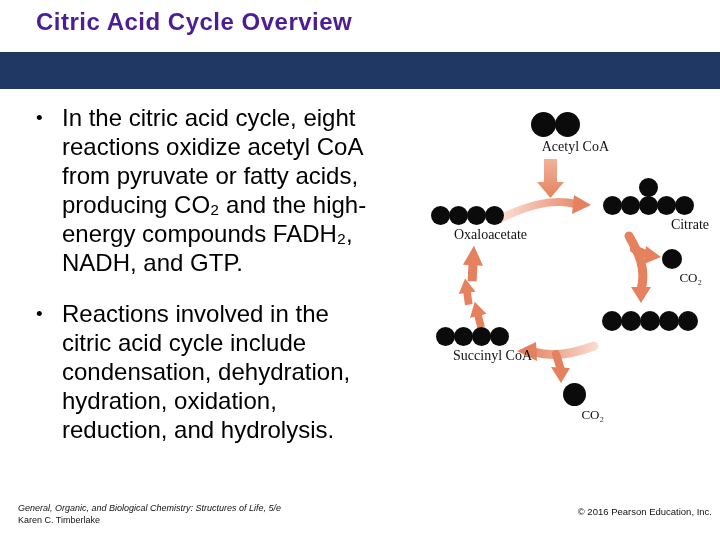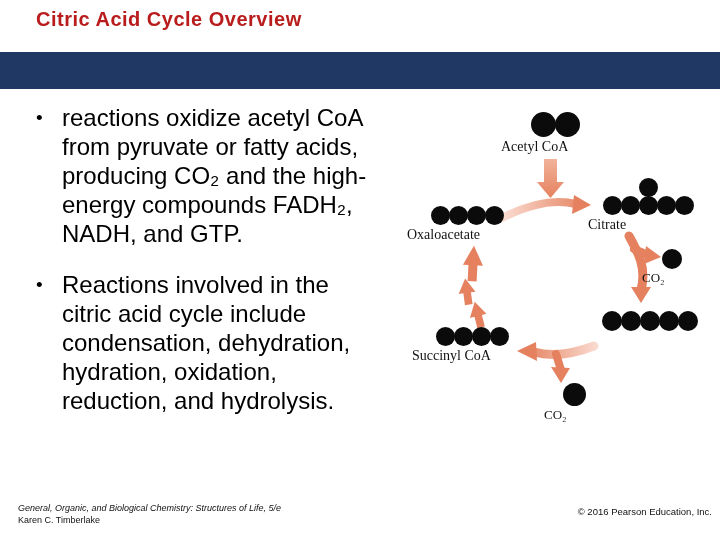--- a/index.html
+++ b/index.html
@@ -1,30 +1,30 @@
 <!DOCTYPE html>
 <html><head>
 <meta charset="utf-8">
 <style>
   html,body{margin:0;padding:0;background:#fff;}
   .slide{position:relative;width:720px;height:540px;background:#ffffff;overflow:hidden;
          font-family:"Liberation Sans","DejaVu Sans",sans-serif;}
-  .title{position:absolute;left:36px;top:8px;font-size:20px;font-weight:bold;
-         letter-spacing:.5px;color:#b91c1c;white-space:nowrap;}
+  .title{position:absolute;left:36px;top:8px;font-size:24px;font-weight:bold;
+         letter-spacing:.5px;color:#4c1d95;white-space:nowrap;}
   .accent-bar{position:absolute;left:0;top:52px;width:720px;height:37px;background:#1F3864;}
   .bullets{position:absolute;left:36px;top:103px;width:400px;color:#000;}
   .bullet{display:flex;margin:0 0 0 0;}
   .bullet + .bullet{margin-top:22px;}
   .bullet .marker{width:26px;font-size:19px;line-height:29px;flex:0 0 26px;}
   .bullet .lines{flex:1;}
   .bullet .lines div{font-size:24px;line-height:29px;white-space:nowrap;}
   
   .diagram{position:absolute;left:0;top:0;width:720px;height:540px;}
   .arrows{position:absolute;left:0;top:0;width:720px;height:540px;}
-  .node{position:absolute;text-align:left;}
+  .node{position:absolute;text-align:right;}
   .dots{display:flex;justify-content:center;}
   .dot{display:inline-block;background:#0b0b0b;border-radius:50%;margin:0 -0.5px;}
   .label{font-family:"Liberation Serif","DejaVu Serif",serif;font-size:14px;color:#111;
          margin-top:2px;white-space:nowrap;}
   .n-acetyl{left:501px;top:112px;width:108px;}
   .n-acetyl .dot{width:25px;height:25px;}
   .n-oxa{left:407px;top:206px;width:120px;}
   .n-oxa .dot,.n-succ .dot,.n-cit .dot{width:19px;height:19px;}
   .n-cit{left:588px;top:178px;width:121px;}
   .n-cit .dots-top{margin-bottom:-1px;}
@@ -46,20 +46,21 @@
 
 <div class="slide">
 
   <div class="title">Citric Acid Cycle Overview</div>
   <div class="accent-bar"></div>
 
   <div class="bullets">
     <div class="bullet">
       <div class="marker">•</div>
       <div class="lines">
+        <div>In the citric acid cycle, eight</div>
         <div>reactions oxidize acetyl CoA</div>
         <div>from pyruvate or fatty acids,</div>
         <div>producing CO₂ and the high-</div>
         <div>energy compounds FADH₂,</div>
         <div>NADH, and GTP.</div>
       </div>
     </div>
     <div class="bullet">
       <div class="marker">•</div>
       <div class="lines">

